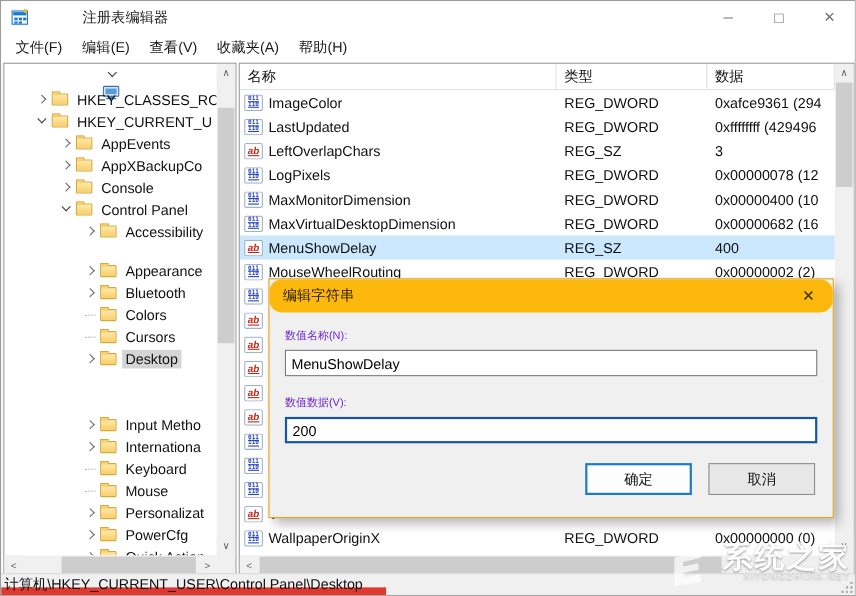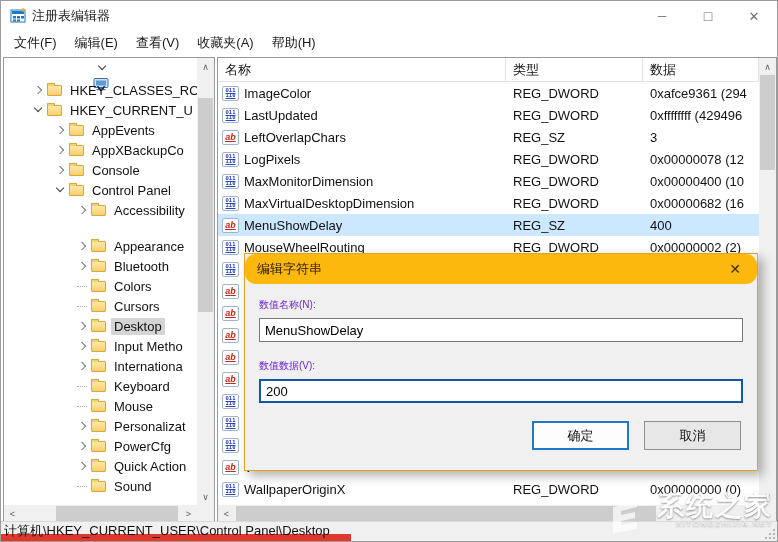--- a/index.html
+++ b/index.html
@@ -3,21 +3,21 @@
 <meta charset="utf-8">
 <style>
   html,body{margin:0;padding:0;background:#fff;}
   *{box-sizing:border-box;}
   .window{
     position:relative;width:778px;height:542px;background:#fff;
     border:1px solid #9b9b9b;overflow:hidden;
     font-family:"Liberation Sans","DejaVu Sans",sans-serif;color:#111;
   }
   
-  .titlebar{height:30px;display:flex;align-items:center;background:#fff;}
+  .titlebar{height:30px;display:flex;align-items:center;background:#fff;gap:43px;}
   .app-icon{width:16px;height:16px;margin:0 6px 0 9px;flex:0 0 auto;}
   .title-text{font-size:13px;color:#222;flex:1 1 auto;white-space:nowrap;}
   .win-controls{display:flex;height:100%;}
   .win-btn{width:46px;height:100%;display:flex;align-items:center;justify-content:center;
     font-size:12px;color:#6e6e6e;cursor:default;}
   
   .menubar{height:26px;display:flex;align-items:flex-start;padding-left:4px;background:#fff;font-size:13px;}
   .menu-item{padding:3px 9px;color:#1a1a1a;white-space:nowrap;}
   
   .content{position:absolute;top:56px;left:0;right:0;height:466px;}
@@ -210,21 +210,21 @@
           <div class="tree-row" style="padding-left: 70px;">
             <span class="chev none"></span>
             <span class="folder"></span>
             <span class="tree-label">Cursors</span>
           </div>
           <div class="tree-row selected" style="padding-left: 70px;">
             <span class="chev col"></span>
             <span class="folder"></span>
             <span class="tree-label">Desktop</span>
           </div>
-          <div class="tree-row" style="padding-left: 70px;">
+          <div class="tree-row" style="padding-left: 70px; margin-top: 40px;">
             <span class="chev col"></span>
             <span class="folder"></span>
             <span class="tree-label">Input Metho</span>
           </div>
           <div class="tree-row" style="padding-left: 70px;">
             <span class="chev col"></span>
             <span class="folder"></span>
             <span class="tree-label">Internationa</span>
           </div>
           <div class="tree-row" style="padding-left: 70px;">

